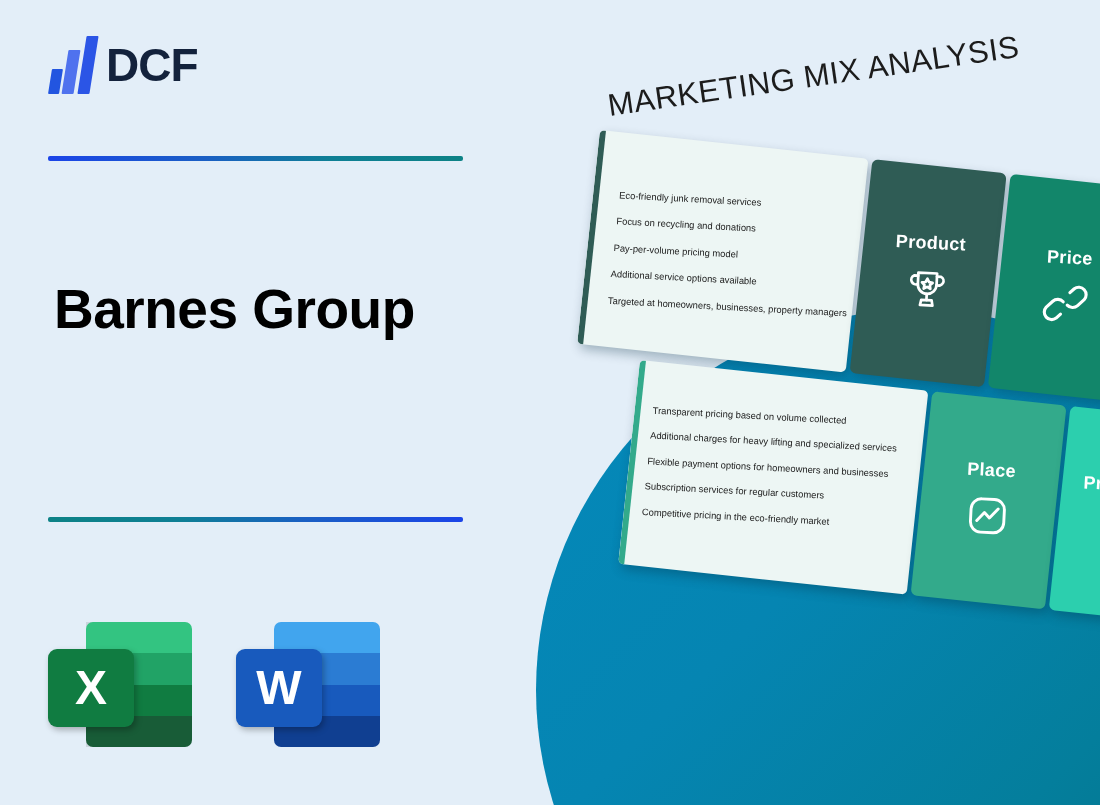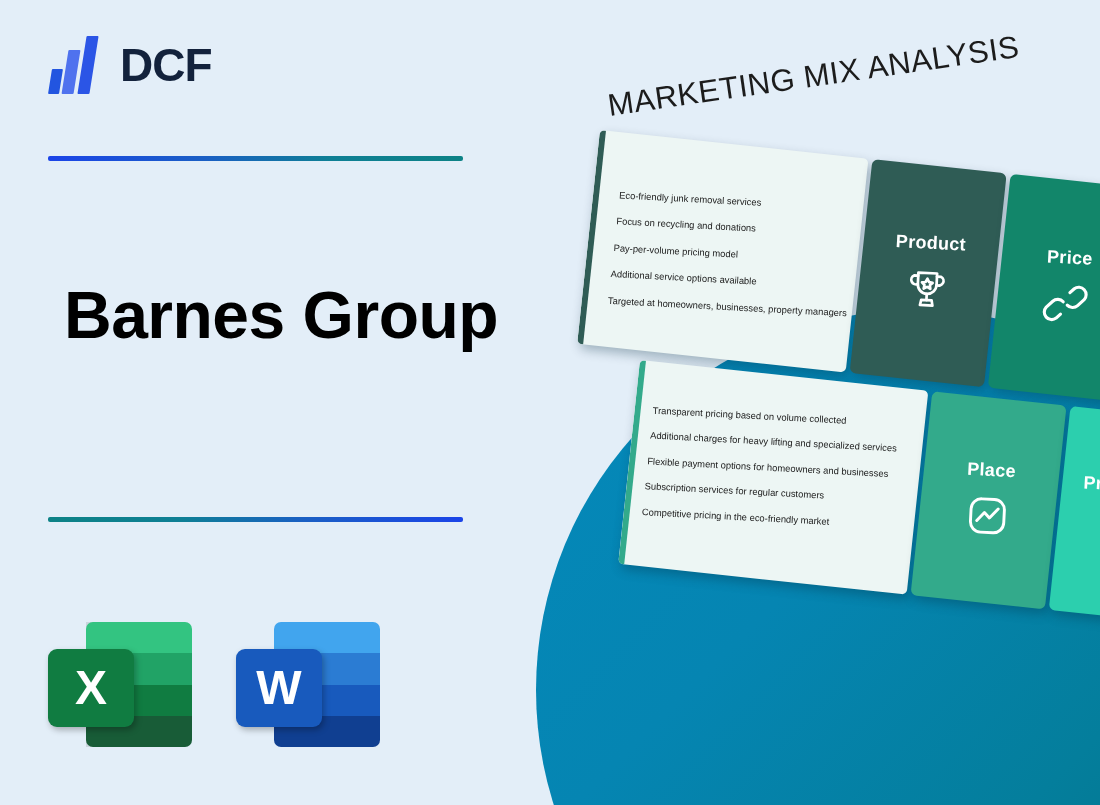--- a/index.html
+++ b/index.html
@@ -8,34 +8,34 @@
     background:#e3eef8;
     font-family:"Liberation Sans", sans-serif;
     overflow:hidden;
     position:relative;
   }
   .page{position:absolute;inset:0;overflow:hidden;}
 
   
   .left{position:absolute;left:0;top:0;width:540px;height:805px;z-index:5;}
 
-  .logo{position:absolute;left:48px;top:36px;display:flex;align-items:center;gap:16px;}
+  .logo{position:absolute;left:48px;top:36px;display:flex;align-items:center;gap:2px;}
   .logo-mark{position:relative;width:56px;height:58px;}
   .logo-bar{position:absolute;bottom:0;transform:skewX(-9deg);border-radius:1px;}
   .lb1{left:2px;width:11px;height:25px;background:#2255e0;}
   .lb2{left:17px;width:12px;height:44px;background:#4f72ee;}
   .lb3{left:34px;width:12px;height:58px;background:#2b55e6;}
   .logo-text{font-size:46px;font-weight:700;color:#13223c;letter-spacing:-1px;line-height:1;}
 
   .rule{position:absolute;left:48px;width:415px;height:5px;border-radius:2px;}
   .rule-top{top:156px;background:linear-gradient(90deg,#1b44e8 0%,#1a5fc4 38%,#0e7f95 68%,#0d8286 100%);}
   .rule-bottom{top:517px;background:linear-gradient(90deg,#0d8286 0%,#0e7f95 32%,#1a5fc4 62%,#1b44e8 100%);}
 
-  .title{position:absolute;left:64px;top:278px;width:460px;
-    font-size:66px;font-weight:700;color:#000;line-height:1.13;letter-spacing:-0.5px;}
+  .title{position:absolute;left:54px;top:278px;width:460px;
+    font-size:55px;font-weight:700;color:#000;line-height:1.13;letter-spacing:-0.5px;}
 
   
   .office-row{position:absolute;left:48px;top:622px;display:flex;gap:44px;}
   .off-ico{position:relative;width:144px;height:125px;}
   .off-sheet{position:absolute;left:38px;top:0;width:106px;height:125px;border-radius:7px;overflow:hidden;display:flex;flex-direction:column;}
   .off-sheet div{flex:1;}
   .xl .b1{background:#33c481;} .xl .b2{background:#21a366;}
   .xl .b3{background:#107c41;} .xl .b4{background:#185c37;}
   .xl-left{position:absolute;left:38px;top:0;width:44px;height:125px;background:rgba(0,0,0,.10);}
   .wd .b1{background:#41a5ee;} .wd .b2{background:#2b7cd3;}

